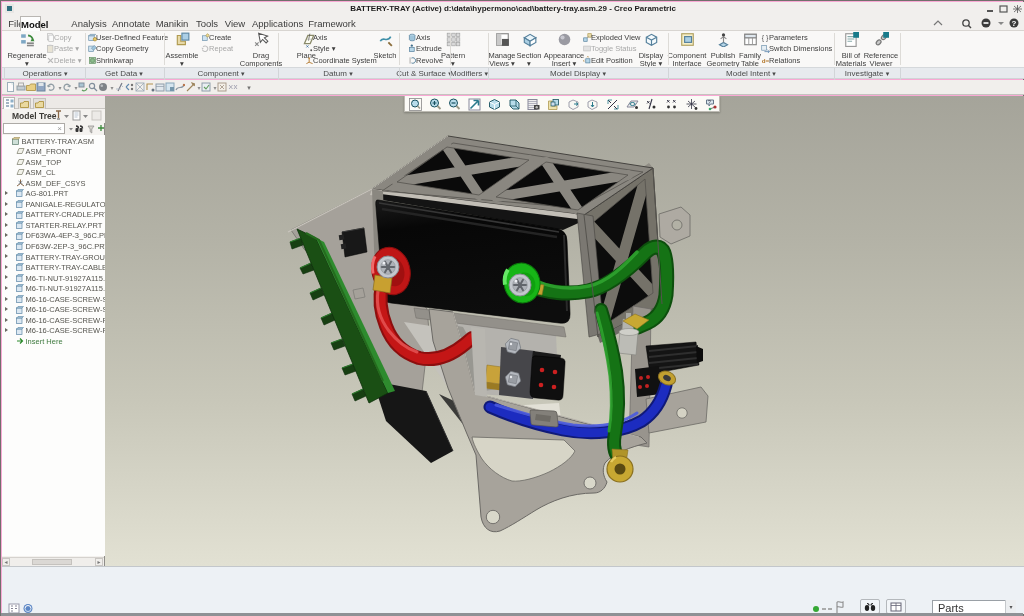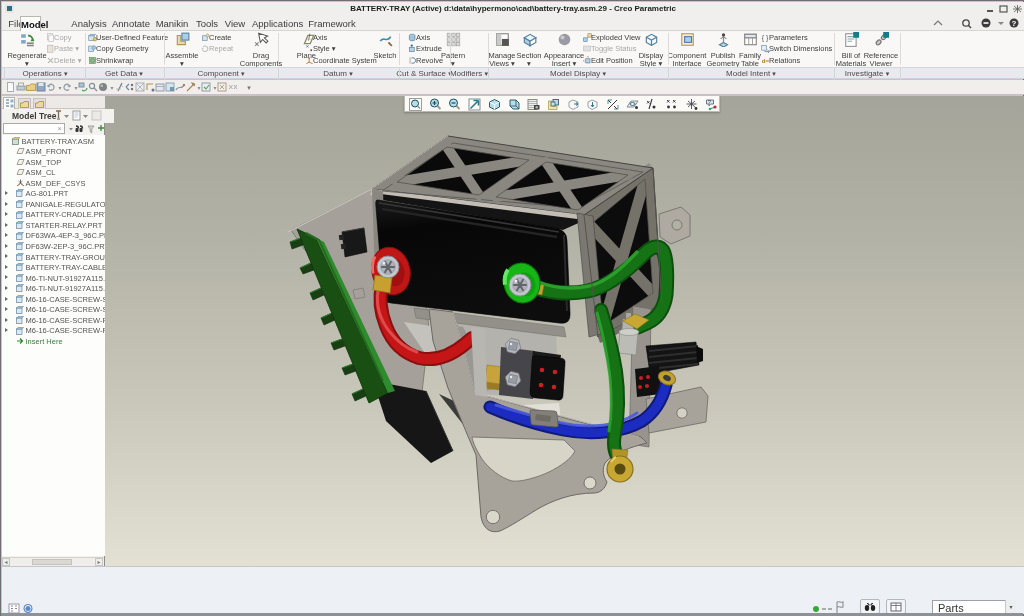--- a/index.html
+++ b/index.html
@@ -21,21 +21,21 @@
 .sitem { position:absolute; font-size:7.5px; color:#3d3d3d; height:11px; line-height:11px; white-space:nowrap; }
 .sdis { color:#a8a8a8; }
 .lbtn { position:absolute; top:0px; width:46px; text-align:center; font-size:7.5px; color:#3d3d3d; line-height:8.5px; }
 .lbtn .ic { display:block; margin:1px auto 2px auto; }
 
 #qat { position:absolute; left:1px; top:79px; width:1022px; height:15px; background:#f1efec; border-bottom:1px solid #c5c3bf; }
 .qi { position:absolute; top:2px; width:10px; height:10px; font-size:9px; line-height:10px; text-align:center; opacity:0.8; }
 
 #panel { position:absolute; left:1px; top:95px; width:103px; height:470px; background:#f4f2ef; border-right:1px solid #8f8d89; }
 #ptabs { position:absolute; left:0; top:0; width:103px; height:13px; background:#ece9e6; border-bottom:1px solid #c9c6c2; }
-#phead { position:absolute; left:0; top:13px; width:112px; height:14px; background:#f4f2ef; font-size:8.5px; font-weight:bold; color:#3c3a36; }
+#phead { position:absolute; left:0; top:13px; width:103px; height:14px; background:#f4f2ef; font-size:8.5px; font-weight:bold; color:#3c3a36; }
 #psearch { position:absolute; left:1px; top:27px; width:62px; height:11px; background:#fff; border:1px solid #adaaa6; }
 #tree { position:absolute; left:0; top:39px; width:103px; height:421px; background:#fdfdfc; overflow:hidden; }
 .ti { position:absolute; left:0; width:200px; height:11px; font-size:7.5px; color:#55544e; line-height:11px; white-space:nowrap; }
 .tarr { position:absolute; width:0; height:0; border-left:3.5px solid #6a6862; border-top:2.8px solid transparent; border-bottom:2.8px solid transparent; }
 #hscroll { position:absolute; left:0px; top:461px; width:102px; height:9px; background:#f0eeeb; border-top:1px solid #d5d2ce; }
 
 #gfx { position:absolute; left:104px; top:95px; width:919px; height:470px; background:linear-gradient(#a5a49a 0%, #b3b2a6 30%, #c8c7b9 65%, #e2e1d3 100%); overflow:hidden; }
 #ftb { position:absolute; left:299px; top:0px; width:316px; height:16px; background:#fbfaf6; border:1px solid #bcbab2; border-top:none; box-shadow:0 1px 2px rgba(0,0,0,.25); }
 
 #status { position:absolute; left:1px; top:565px; width:1022px; height:48px; background:#edf1f5; border-top:1px solid #c3c7cb; }

